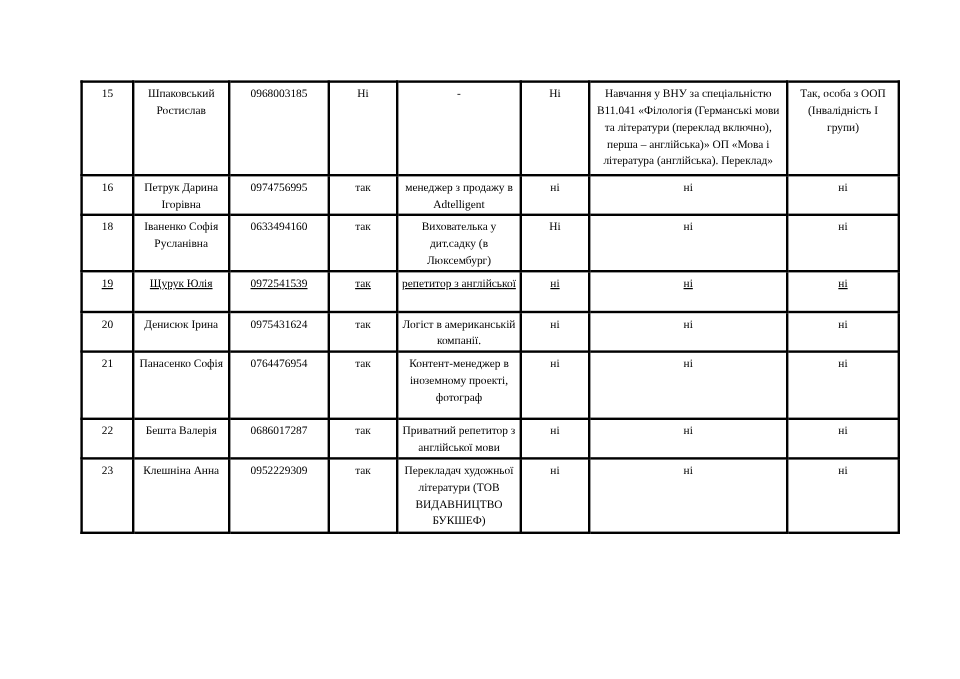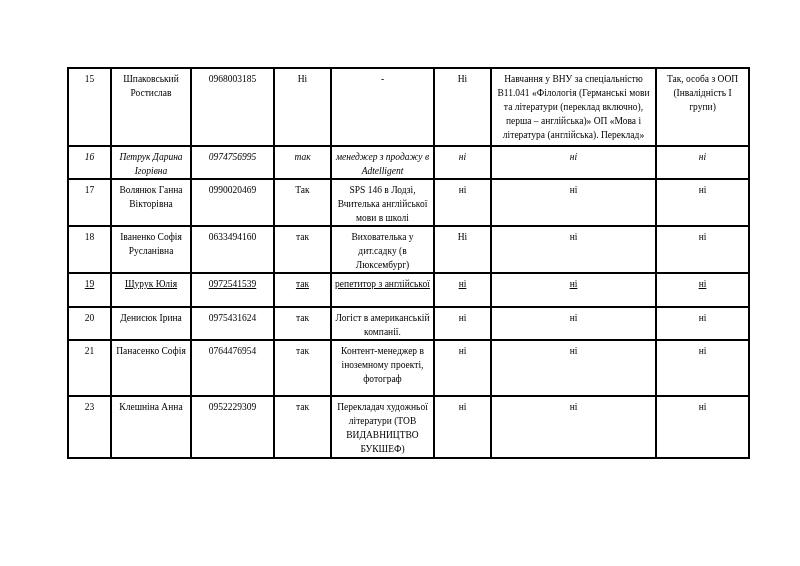--- a/index.html
+++ b/index.html
@@ -58,36 +58,26 @@
         <tr style="height: 78px;">
           <td>15</td>
           <td>Шпаковський Ростислав</td>
           <td>0968003185</td>
           <td>Ні</td>
           <td>-</td>
           <td>Ні</td>
           <td>Навчання у ВНУ за спеціальністю В11.041 «Філологія (Германські мови та літератури (переклад включно), перша – англійська)» ОП «Мова і література (англійська). Переклад»</td>
           <td>Так, особа з ООП (Інвалідність І групи)</td>
         </tr>
-        <tr style="height: 33px; font-style: italic;">
+        <tr style="height: 33px;">
           <td>16</td>
           <td>Петрук Дарина Ігорівна</td>
           <td>0974756995</td>
           <td>так</td>
           <td>менеджер з продажу в Adtelligent</td>
-          <td>ні</td>
-          <td>ні</td>
-          <td>ні</td>
-        </tr>
-        <tr style="height: 45px;">
-          <td>17</td>
-          <td>Волянюк Ганна Вікторівна</td>
-          <td>0990020469</td>
-          <td>Так</td>
-          <td>SPS 146 в Лодзі, Вчителька англійської мови в школі</td>
           <td>ні</td>
           <td>ні</td>
           <td>ні</td>
         </tr>
         <tr style="height: 45px; margin-top: 40px;">
           <td>18</td>
           <td>Іваненко Софія Русланівна</td>
           <td>0633494160</td>
           <td>так</td>
           <td>Вихователька у дит.садку (в Люксембург)</td>
@@ -118,20 +108,30 @@
         <tr style="height: 56px;">
           <td>21</td>
           <td>Панасенко Софія</td>
           <td>0764476954</td>
           <td>так</td>
           <td>Контент-менеджер в іноземному проекті, фотограф</td>
           <td>ні</td>
           <td>ні</td>
           <td>ні</td>
         </tr>
+        <tr style="height: 33px;">
+          <td>22</td>
+          <td>Бешта Валерія</td>
+          <td>0686017287</td>
+          <td>так</td>
+          <td>Приватний репетитор з англійської мови</td>
+          <td>ні</td>
+          <td>ні</td>
+          <td>ні</td>
+        </tr>
         <tr style="height: 62px;">
           <td>23</td>
           <td>Клешніна Анна</td>
           <td>0952229309</td>
           <td>так</td>
           <td>Перекладач художньої літератури (ТОВ ВИДАВНИЦТВО БУКШЕФ)</td>
           <td>ні</td>
           <td>ні</td>
           <td>ні</td>
         </tr>

